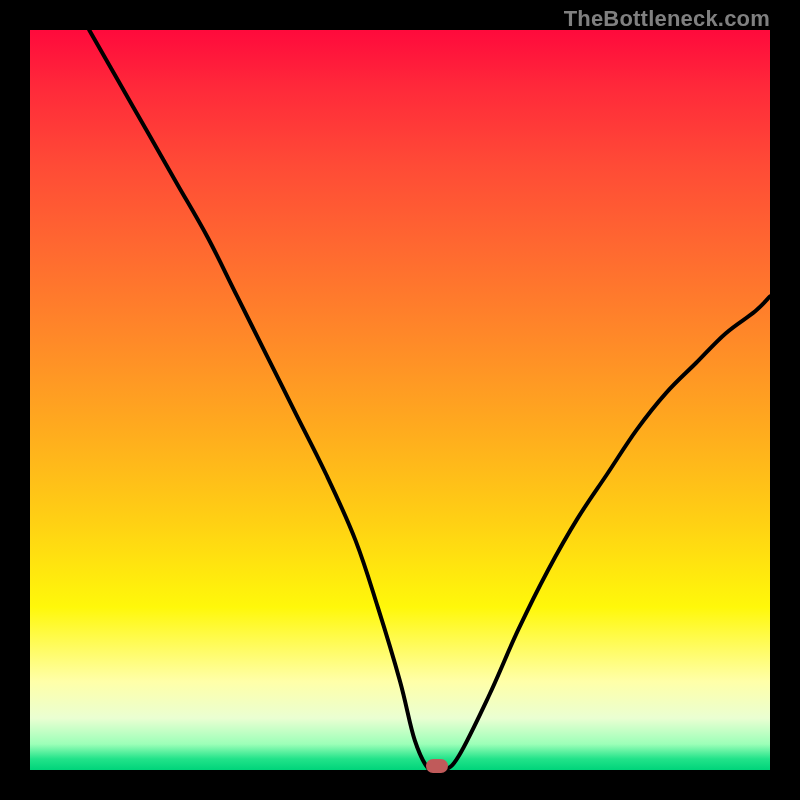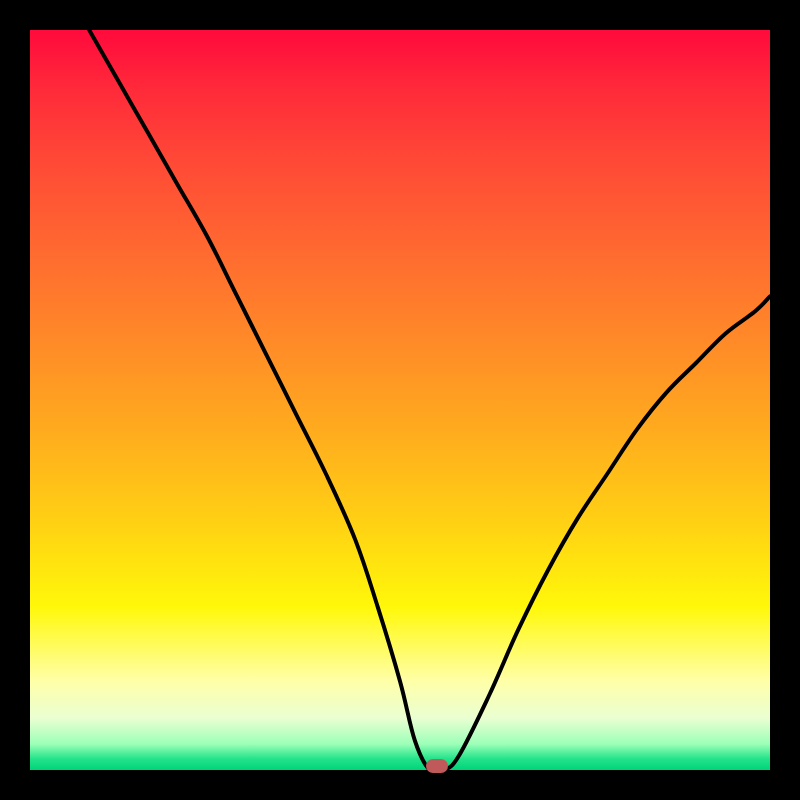--- a/index.html
+++ b/index.html
@@ -66,20 +66,21 @@
     font-weight: 700;
     color: #808080;
     letter-spacing: 0.2px;
   }
 </style>
 </head>
 <body>
 
 <div class="frame">
 
+  <div class="watermark">TheBottleneck.com</div>
 
   <div class="plot">
 
     <svg class="curve-layer" viewBox="0 0 740 740" preserveAspectRatio="none">
       <path id="curve-path" fill="none" stroke="#000" stroke-width="4" stroke-linecap="round" stroke-linejoin="round" d="M 59.2 0.0 C 64.5 9.3, 78.1 33.2, 88.8 51.8 C 99.5 70.4, 107.7 85.0, 118.4 103.6 C 129.1 122.2, 137.3 136.8, 148.0 155.4 C 158.7 174.0, 166.9 187.2, 177.6 207.2 C 188.3 227.2, 196.5 245.1, 207.2 266.4 C 217.9 287.7, 226.1 304.3, 236.8 325.6 C 247.5 346.9, 255.7 363.5, 266.4 384.8 C 277.1 406.1, 285.3 421.4, 296.0 444.0 C 306.7 466.6, 316.3 486.6, 325.6 510.6 C 334.9 534.6, 339.8 551.9, 347.8 577.2 C 355.8 602.5, 363.3 627.2, 370.0 651.2 C 376.7 675.2, 379.5 694.4, 384.8 710.4 C 390.1 726.4, 394.3 734.7, 399.6 740.0 C 404.9 745.3, 409.1 742.7, 414.4 740.0 C 419.7 737.3, 421.2 738.5, 429.2 725.2 C 437.2 711.9, 448.1 688.6, 458.8 666.0 C 469.5 643.4, 477.7 622.0, 488.4 599.4 C 499.1 576.8, 507.3 560.2, 518.0 540.2 C 528.7 520.2, 536.9 505.7, 547.6 488.4 C 558.3 471.1, 566.5 460.0, 577.2 444.0 C 587.9 428.0, 596.1 414.3, 606.8 399.6 C 617.5 384.9, 625.7 374.6, 636.4 362.6 C 647.1 350.6, 655.3 343.7, 666.0 333.0 C 676.7 322.3, 684.9 312.7, 695.6 303.4 C 706.3 294.1, 717.2 287.9, 725.2 281.2 C 733.2 274.5, 737.3 269.1, 740.0 266.4"></path>
     </svg>
 
     <div id="min-marker" class="marker" style="left: 407px; top: 736px;"></div>
   </div>
 </div>

